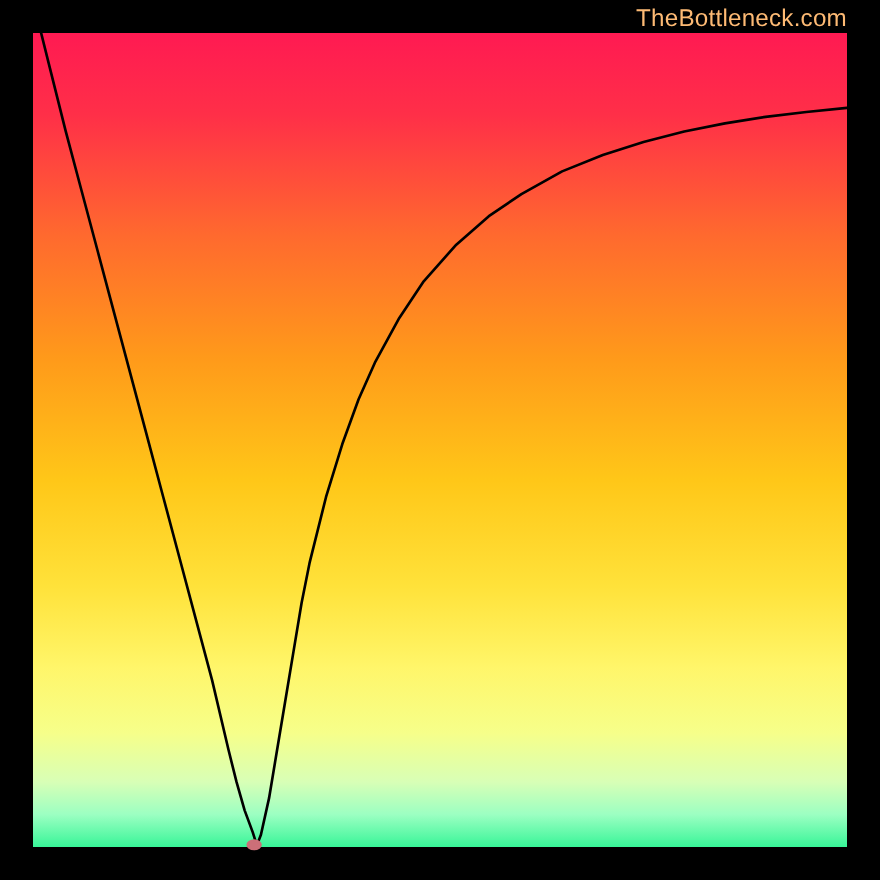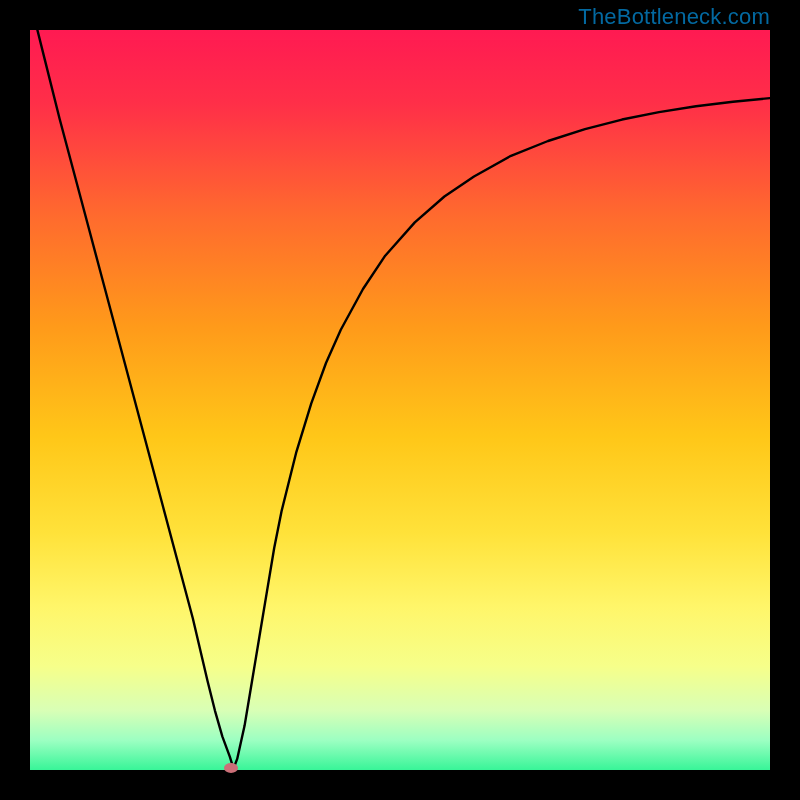--- a/index.html
+++ b/index.html
@@ -29,21 +29,21 @@
     inset: 0;
   }
   .curve-svg {
     position: absolute;
     inset: 0;
   }
   .watermark {
     position: absolute;
     top: 4px;
     right: 30px;
-    color: #0369a1;
+    color: #fdba74;
     font-size: 22px;
     font-weight: 500;
     letter-spacing: 0.2px;
   }
   .marker {
     position: absolute;
     width: 14px;
     height: 10px;
     border-radius: 50%;
     background: #cc6f78;

